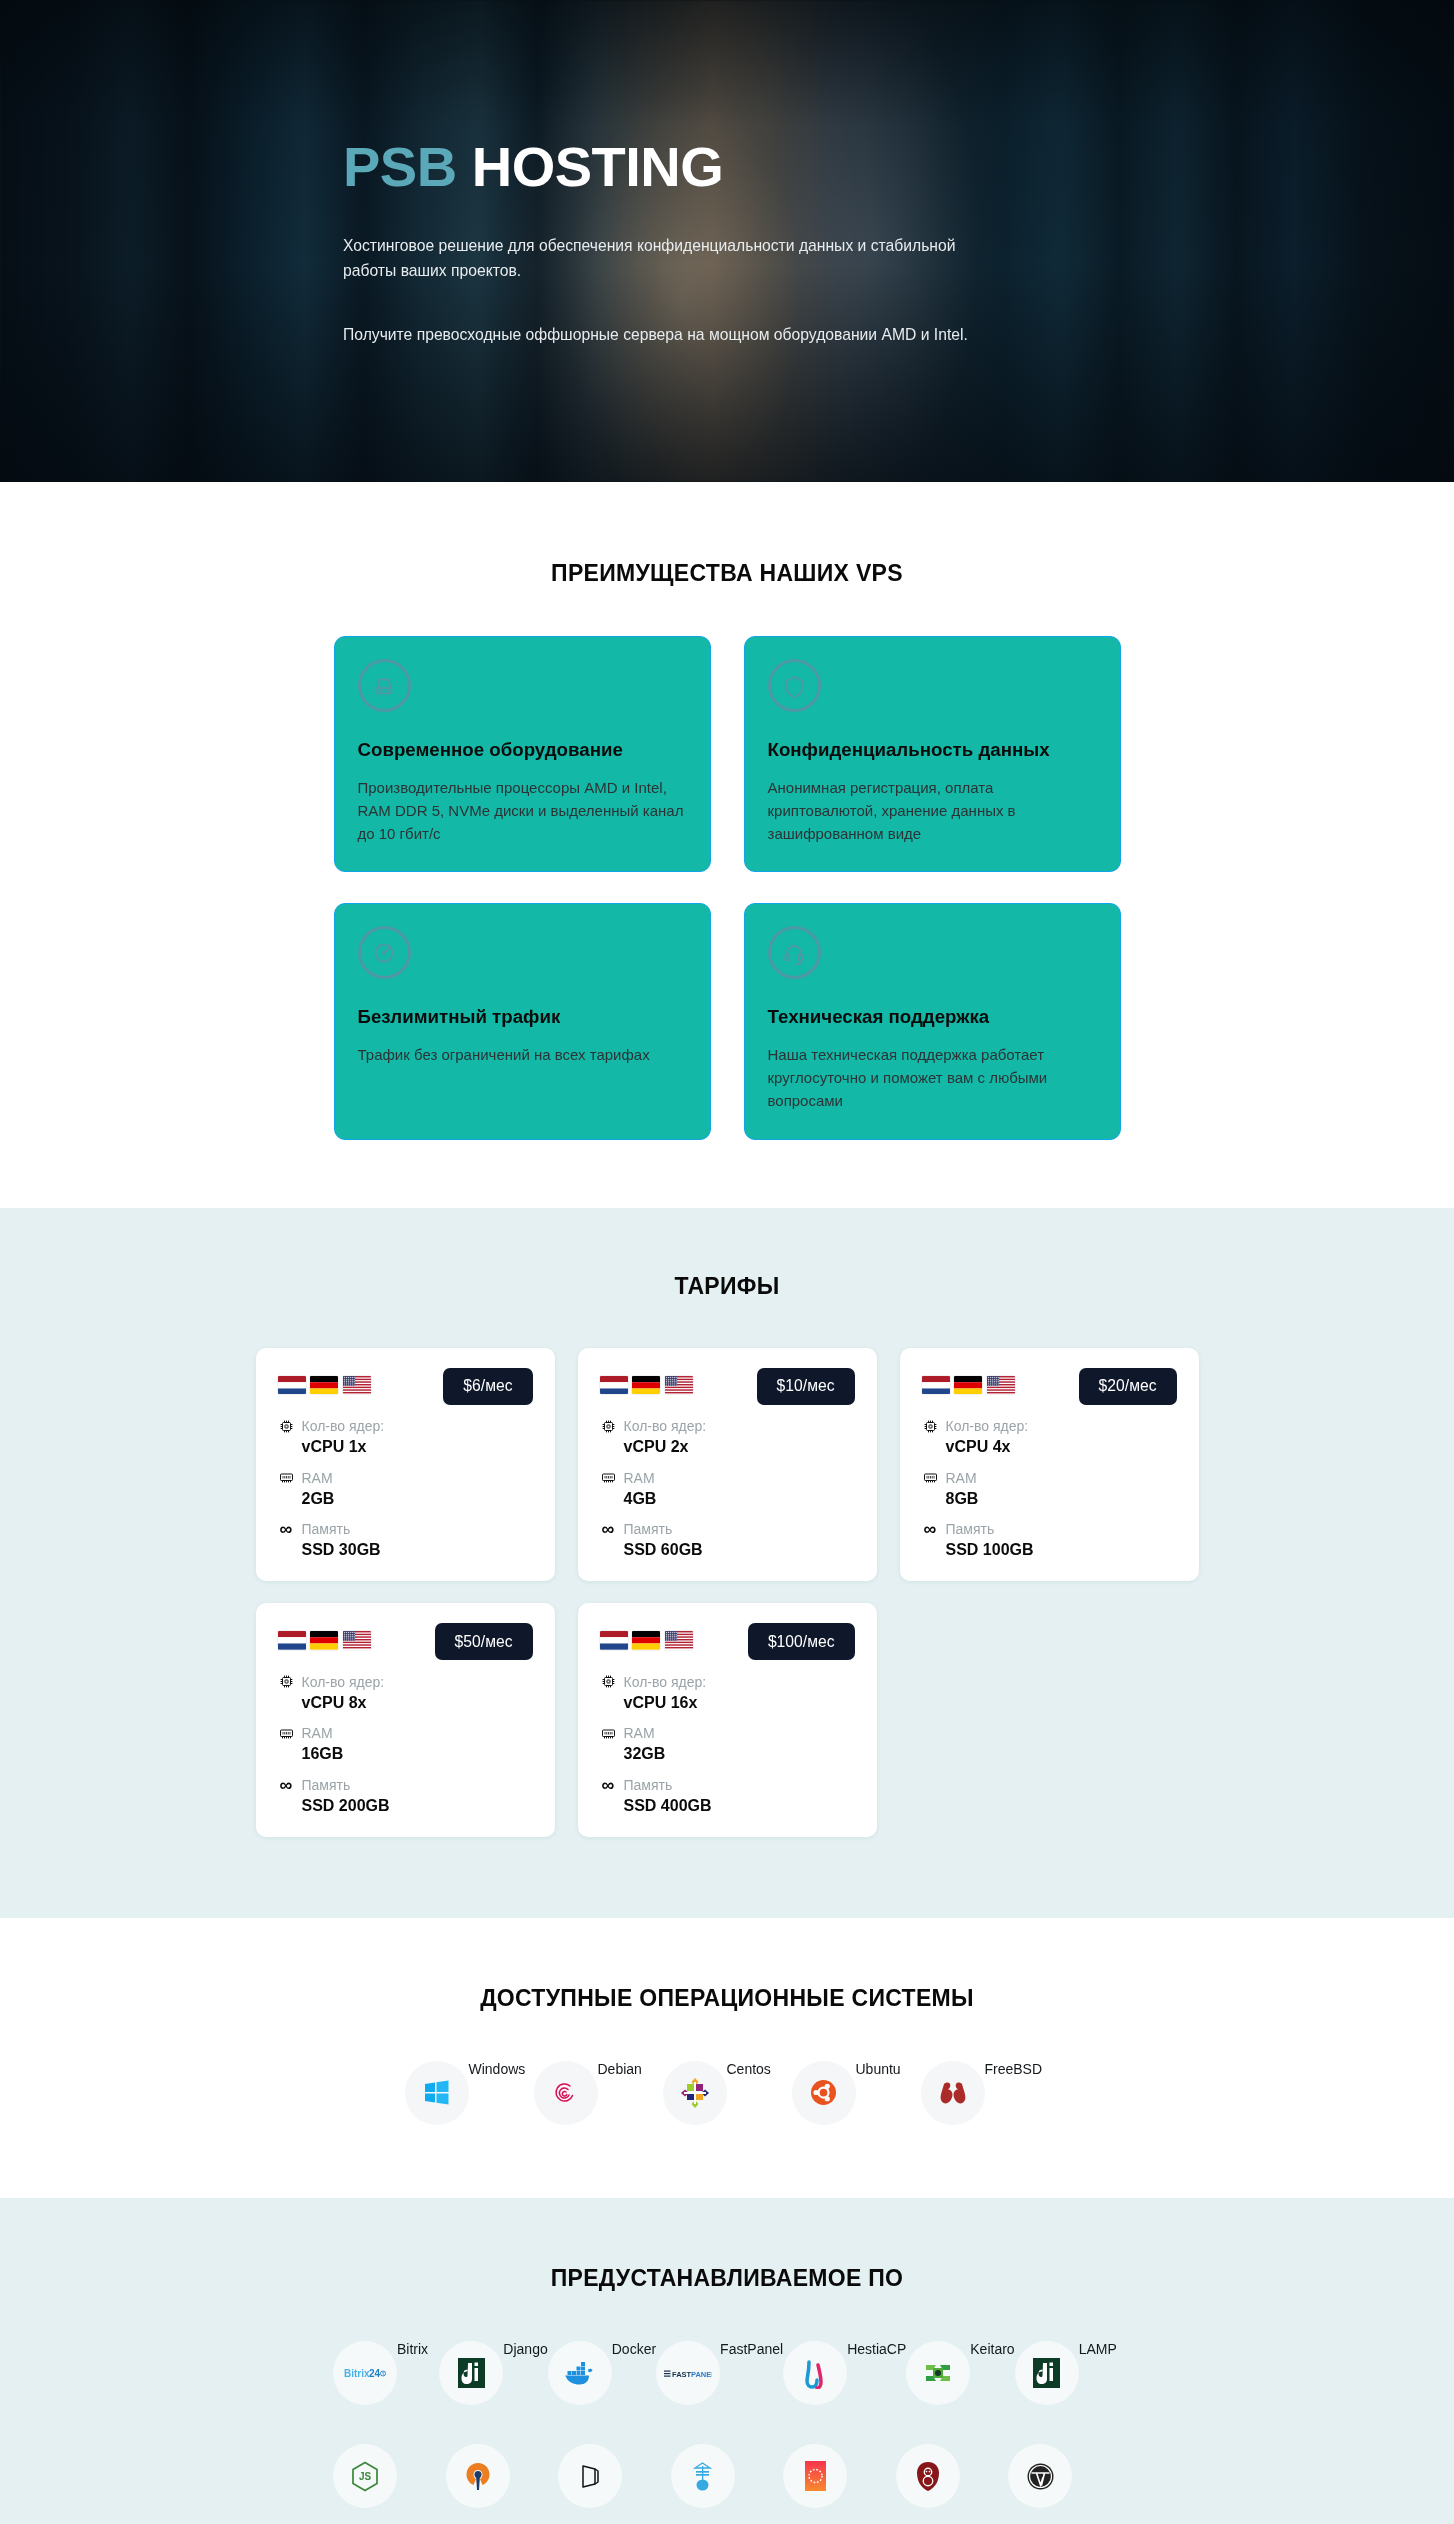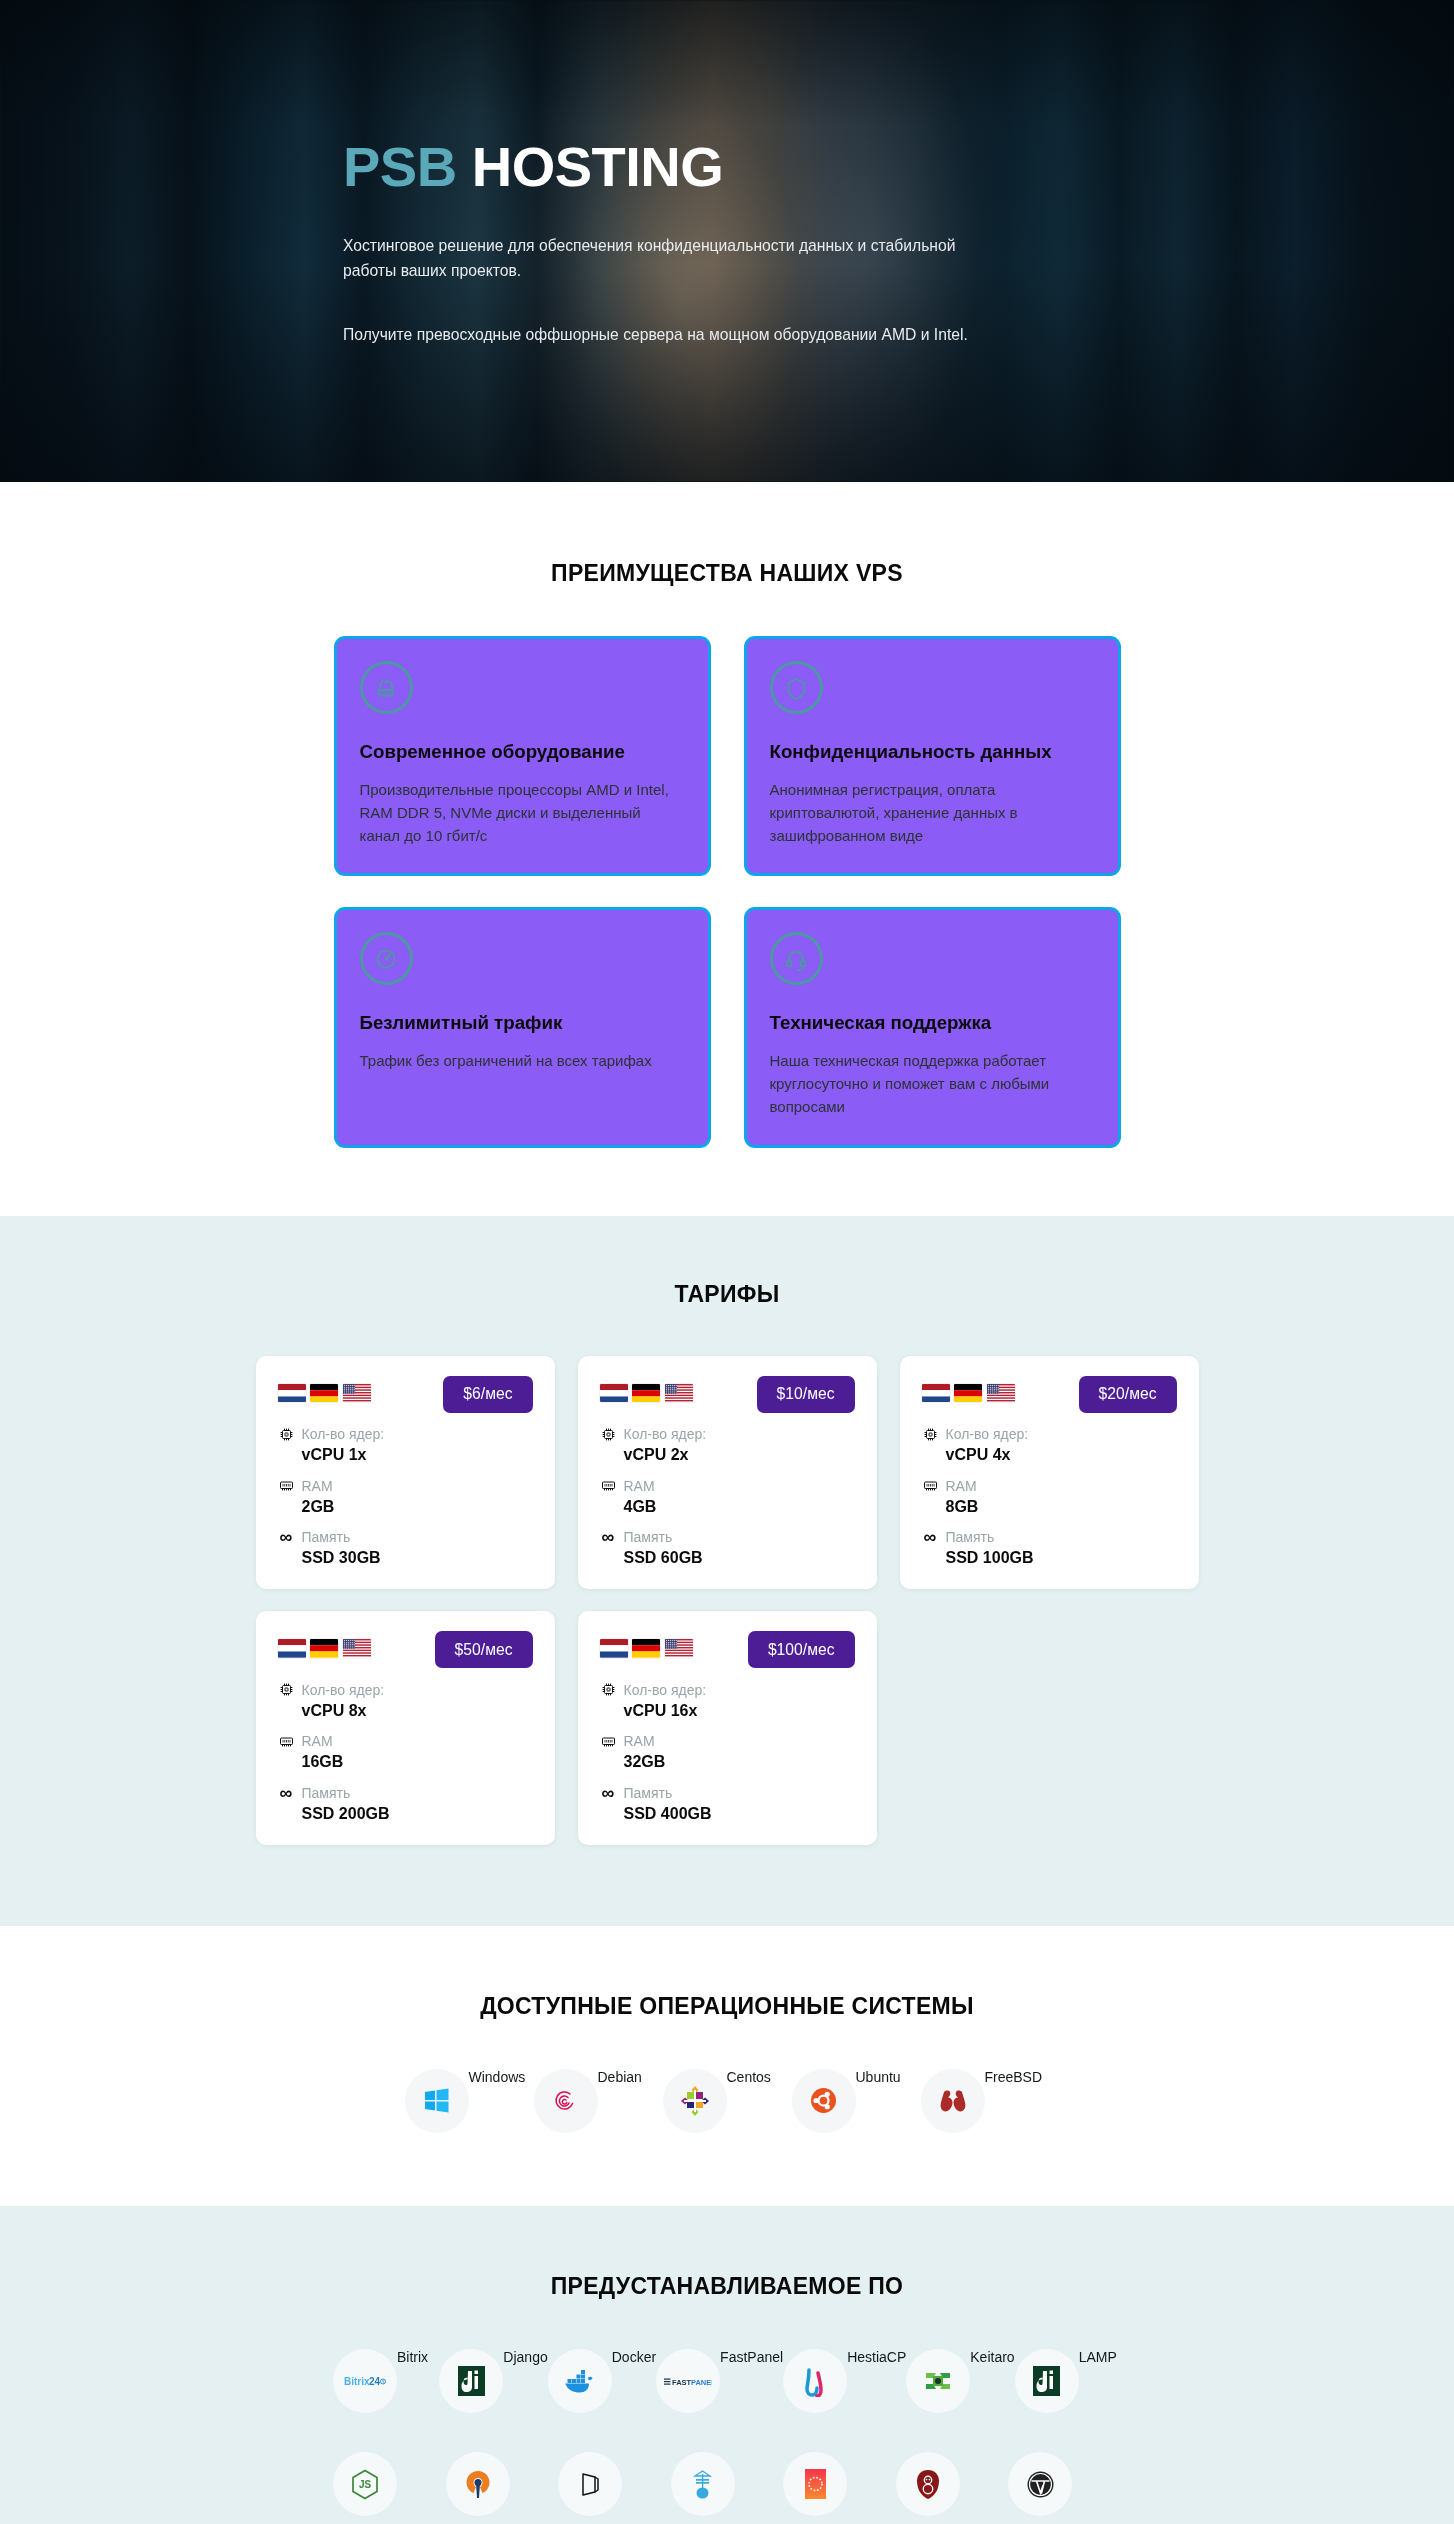--- a/index.html
+++ b/index.html
@@ -65,21 +65,21 @@
 
   
   .adv-section { padding:78px 0 68px; }
   .adv-grid {
     margin-top:49px;
     display:grid; grid-template-columns:377px 377px;
     column-gap:33px; row-gap:31px;
     justify-content:center;
   }
   .adv-card {
-    background:#8b5cf6; border:3px solid #0ea5e9;
+    background:#14b8a6; border:1px solid #0ea5e9;
     border-radius:11px; padding:22px 23px 26px;
     min-height:167px;
   }
   .adv-icon {
     width:53px; height:53px; border-radius:50%;
     border:3.5px solid #4e98a5;
     display:flex; align-items:center; justify-content:center;
     margin-bottom:27px;
   }
   .adv-icon svg { display:block; }
@@ -105,21 +105,21 @@
     box-shadow:0 1px 5px rgba(20,60,70,.07);
   }
   .tar-head {
     display:flex; align-items:flex-start; justify-content:space-between;
     margin-bottom:11px;
   }
   .flags { display:flex; gap:4.5px; padding-top:8px; }
   .flag { width:28px; height:18.7px; border-radius:1px; overflow:hidden; position:relative; box-shadow:0 0 0 0.5px rgba(0,0,0,.10); }
   .flag svg { display:block; width:100%; height:100%; }
   .price-badge {
-    background:#4c1d95; color:#ffffff;
+    background:#0f172a; color:#ffffff;
     font-size:15.7px; font-weight:400;
     border-radius:7px; padding:9.6px 20px;
     white-space:nowrap;
   }
   .spec { margin-top:13px; }
   .spec-top { display:flex; align-items:center; gap:7px; }
   .spec-ic { width:17px; height:17px; display:flex; align-items:center; justify-content:center; flex:0 0 17px; }
   .spec-ic svg { display:block; }
   .spec-label { font-size:14px; color:#9aa4a8; font-weight:400; }
   .spec-val { font-size:16px; color:#0b0b0b; font-weight:700; margin-top:3.5px; padding-left:24px; }

